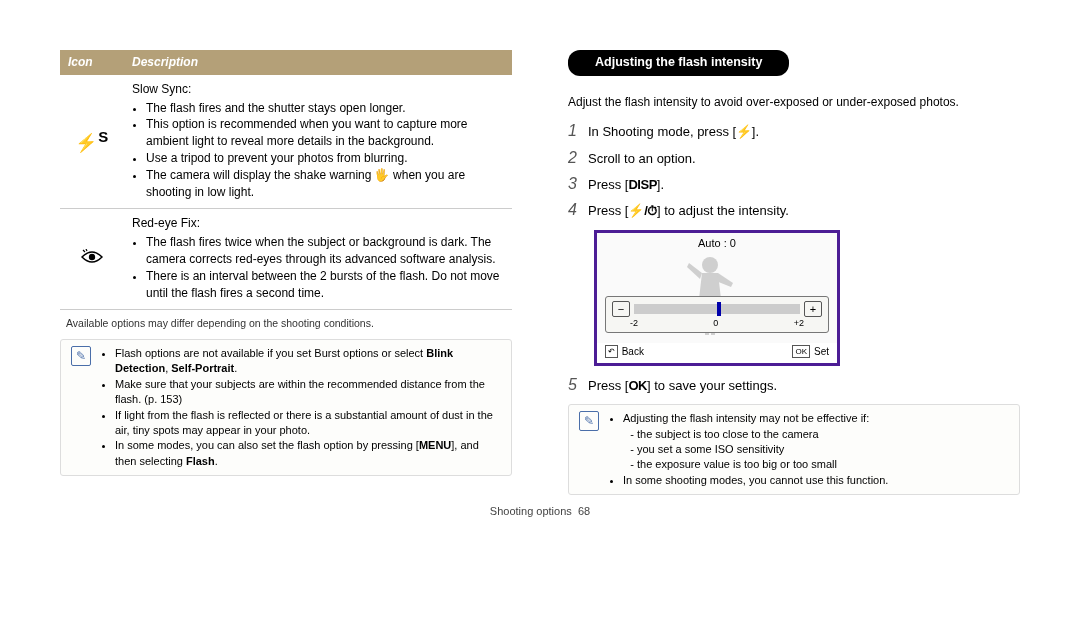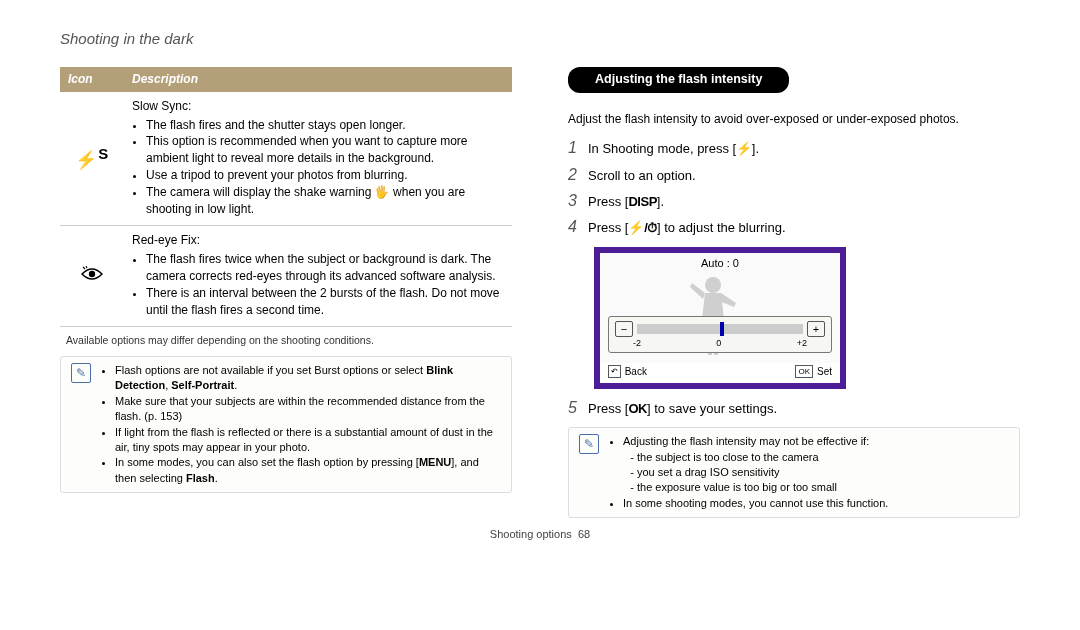--- a/index.html
+++ b/index.html
@@ -97,21 +97,21 @@
   .step .num { width: 20px; font-style: italic; color:#555; font-size: 16px;}
   .step .txt { font-size: 13px; }
   .subline { font-size: 11px; margin-left: 26px; margin-top: -2px;}
   .inline-box {
     display:inline-block;
     font-weight: bold;
     letter-spacing: -0.5px;
   }
   .lcd {
     width: 240px;
-    border: 6px solid #4c1d95;
+    border: 3px solid #4c1d95;
     margin: 8px 0 8px 26px;
     background: #fff;
     display:flex; flex-direction: column;
   }
   .lcd-body { height: 110px; position: relative; background:#fafafa;}
   .lcd-title { text-align:center; font-size: 11px; padding: 3px 0; color:#000; }
   .silhouette { position:absolute; left:50%; top:20px; transform:translateX(-60%);}
   .slider-box {
     margin: 0 auto 6px auto; width: 210px;
     border: 1px solid #777; border-radius: 3px;
@@ -130,21 +130,20 @@
   }
   .lcd-footer span { display:flex; gap:4px; align-items:center;}
   .lcd-footer .k { border:1px solid #555; padding:0 2px; font-size:8px;}
   .page-footer { text-align:center; font-size:11px; color:#444; margin-top:10px;}
   sup.flash { font-style: normal; font-weight:bold;}
 </style>
 </head>
 <body>
 
 <div class="page">
-  <div class="section-title">Shooting in the dark</div>
 
   <div class="columns">
 
     <div class="col">
       <table class="icon-table">
         <tbody>
             <tr>
           <th class="icon-col">Icon</th>
           <th>Description</th>
         </tr>
@@ -214,21 +213,21 @@
         </div>
         <div class="step">
           <div class="num">3</div>
           <div class="txt">
             <span>Press [</span><span class="inline-box">DISP</span><span>].</span>
           </div>
         </div>
         <div class="step">
           <div class="num">4</div>
           <div class="txt">
-            <span>Press [</span><span class="inline-box">⚡/⏱</span><span>] to adjust the blurring.</span>
+            <span>Press [</span><span class="inline-box">⚡/⏱</span><span>] to adjust the intensity.</span>
           </div>
         </div>
 
         <div class="lcd">
           <div class="lcd-body">
             <div class="lcd-title">Auto : 0</div>
             <svg class="silhouette" width="70" height="86">
               <g fill="#cfcfcf">
                 <circle cx="35" cy="12" r="8"></circle>
                 <path d="M27 20 L43 20 L46 46 L40 46 L40 82 L36 82 L36 52 L34 52 L34 82 L30 82 L30 46 L24 46 Z"></path>
@@ -273,21 +272,21 @@
         </div>
       </div>
 
       <div class="note-box">
         <div class="note-icon">✎</div>
         <ul>
           <li>
             <span>Adjusting the flash intensity may not be effective if:</span>
             <ul>
               <li>the subject is too close to the camera</li>
-              <li>you set a drag ISO sensitivity</li>
+              <li>you set a some ISO sensitivity</li>
               <li>the exposure value is too big or too small</li>
             </ul>
           </li>
           <li>In some shooting modes, you cannot use this function.</li>
         </ul>
       </div>
     </div>
   </div>
 
   <div class="page-footer">

